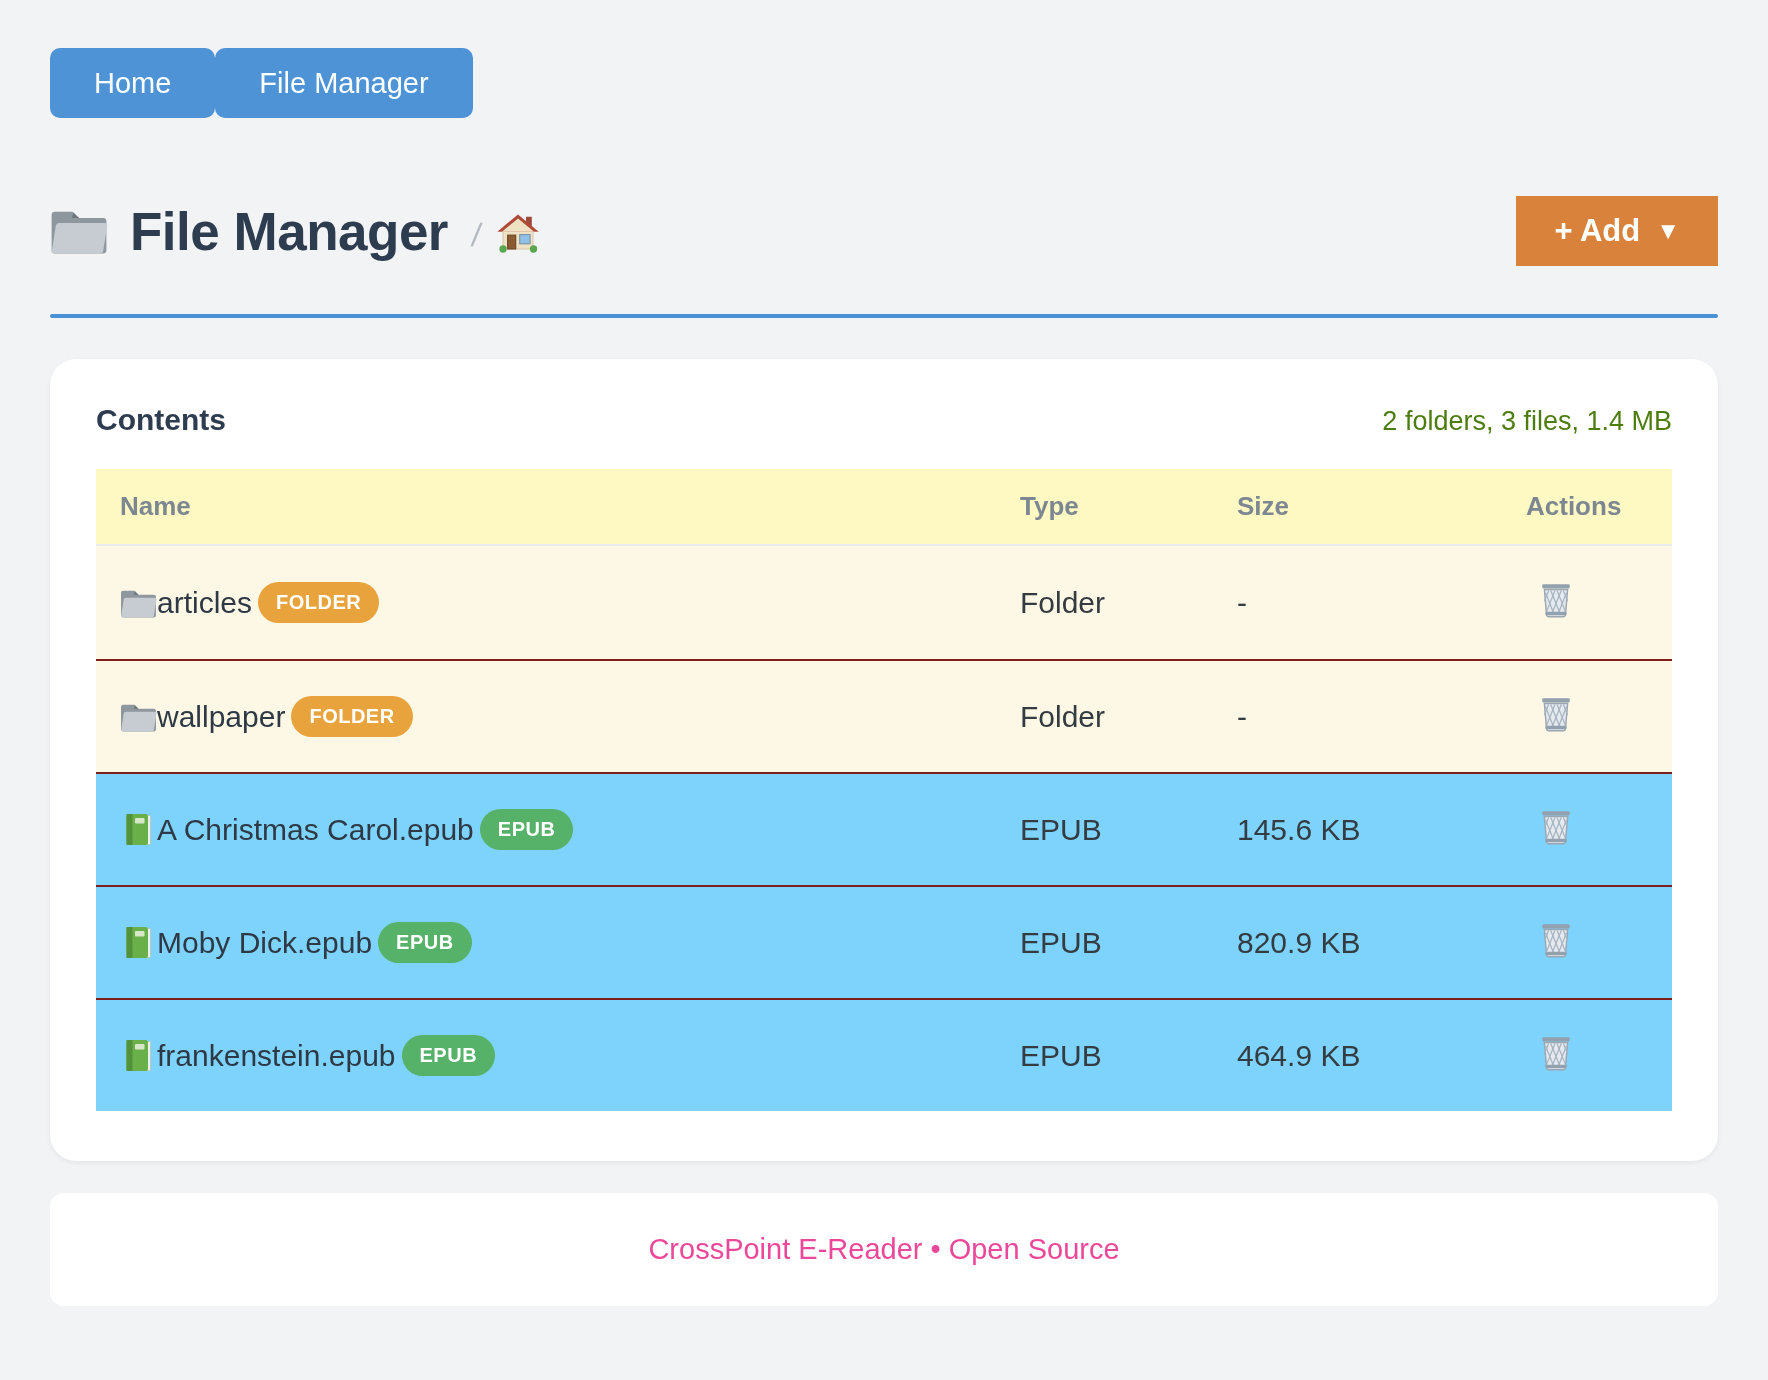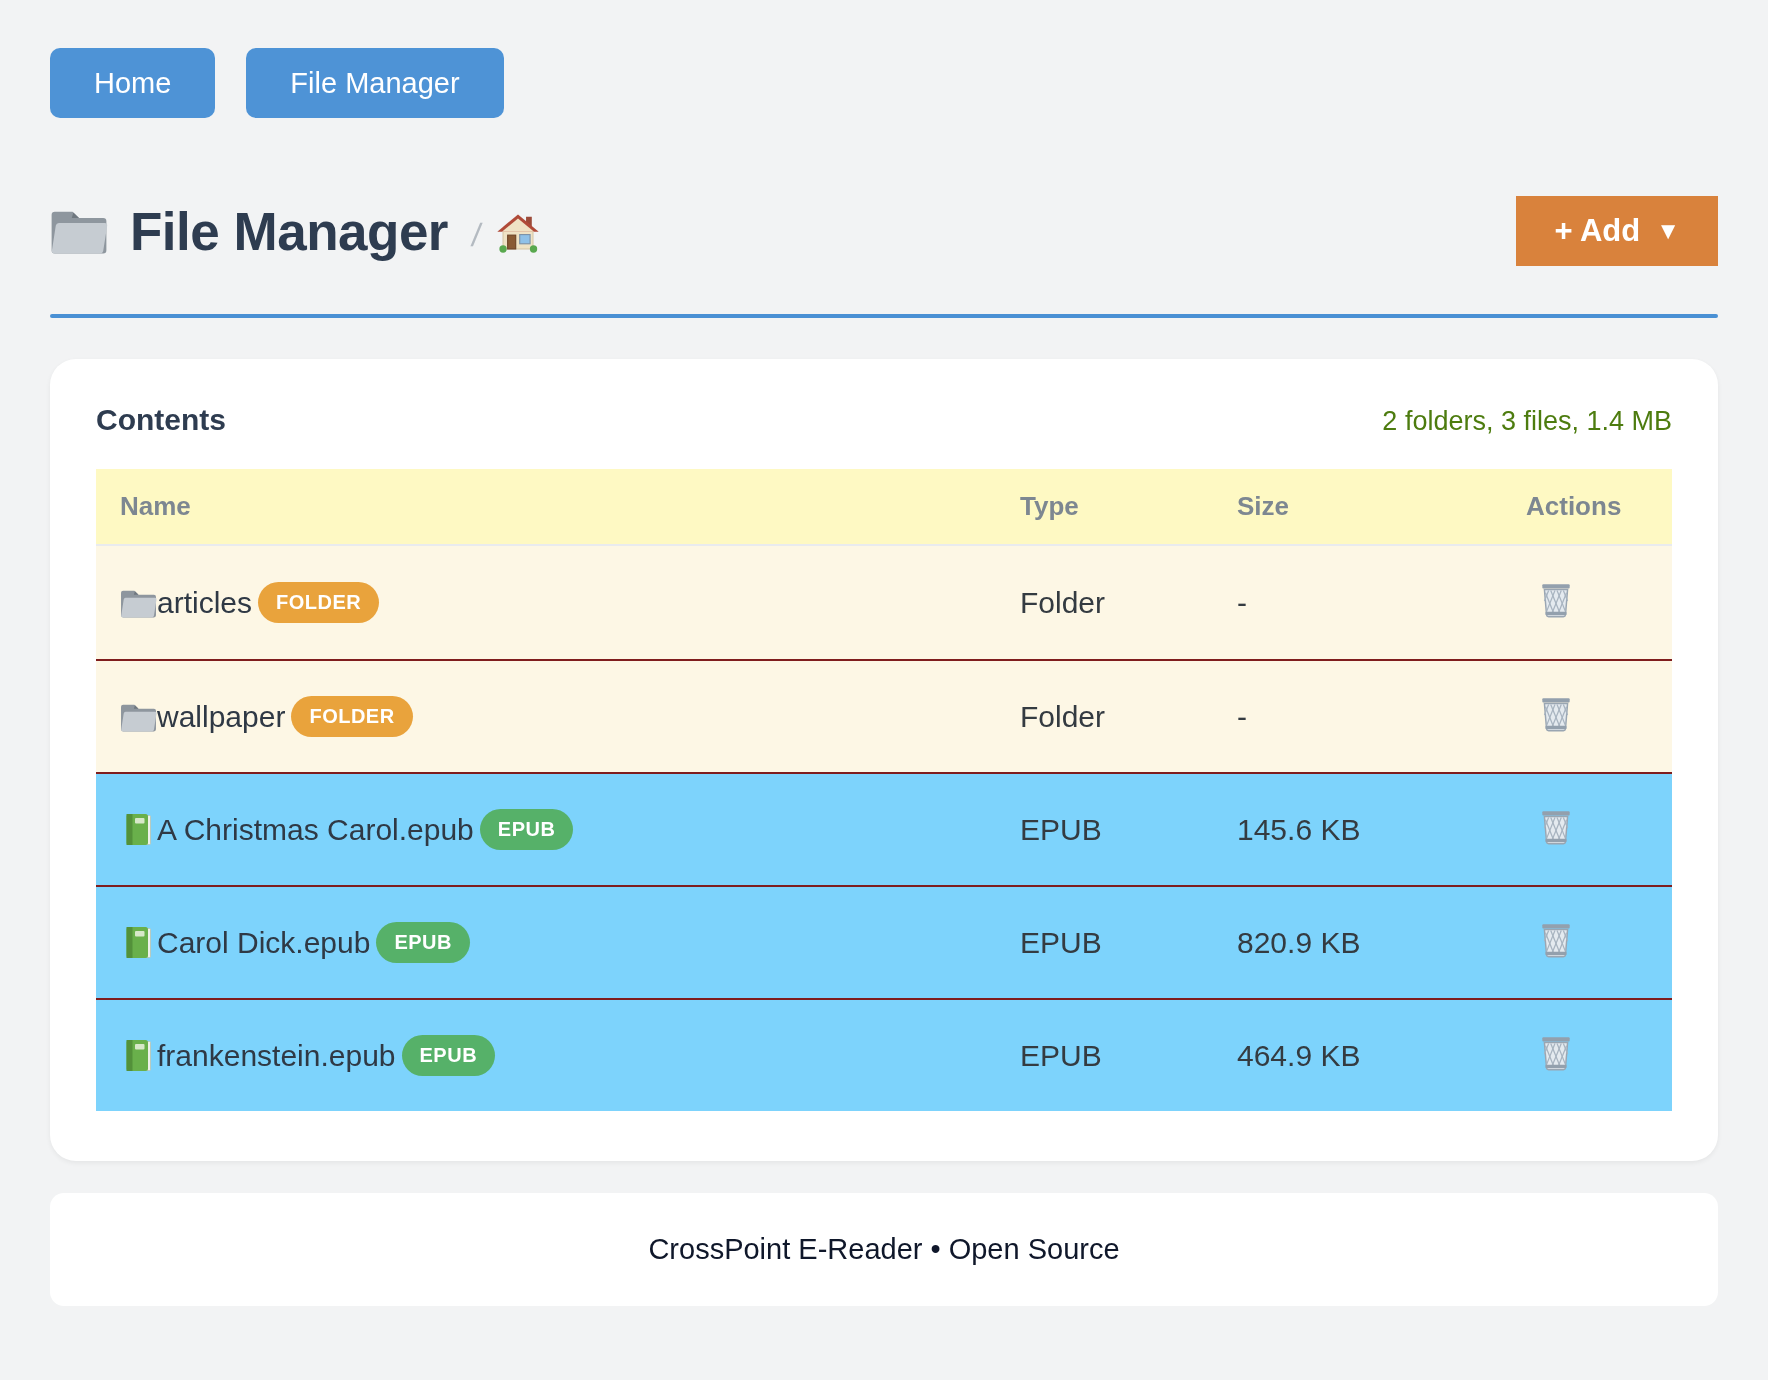--- a/index.html
+++ b/index.html
@@ -6,21 +6,21 @@
   html, body { width: 1768px; height: 1380px; }
   body {
     background: #f2f3f4;
     font-family: "Liberation Sans", "DejaVu Sans", sans-serif;
     color: #2e3c50;
     overflow: hidden;
   }
   .page { width: 1768px; height: 1380px; padding: 48px 50px 0 50px; }
 
   
-  .nav-buttons { display: flex; gap: 31px; }
+  .nav-buttons { display: flex; }
   .nav-btn {
     background: #4e93d6; color: #ffffff; border: none; cursor: pointer;
     height: 70px; padding: 0 44px; border-radius: 10px;
     font-family: inherit; font-size: 29px; font-weight: 400;
   }
 
   
   .page-header { margin-top: 78px; display: flex; justify-content: space-between; align-items: center; }
   .title-wrap { display: flex; align-items: center; }
   .title-icon { width: 58px; height: 50px; margin-right: 22px; flex: none; }
@@ -71,21 +71,21 @@
   .tr.folder .badge { background: #e9a33c; }
   .tr.epub .badge { background: #56b169; }
   .trash-btn { background: none; border: none; cursor: pointer; padding: 0; margin-left: 12px; display: inline-flex; }
   .trash-btn svg { width: 36px; height: 40px; }
 
   
   .footer-card {
     margin-top: 32px; background: #ffffff; border-radius: 14px; height: 113px;
     display: flex; align-items: center; justify-content: center;
   }
-  .footer-text { font-size: 29px; color: #0f172a; }
+  .footer-text { font-size: 29px; color: #ec4899; }
 </style>
 </head>
 <body>
 
 <div class="page">
 
   <div class="nav-buttons">
     <button class="nav-btn">Home</button>
     <button class="nav-btn">File Manager</button>
   </div>
@@ -219,21 +219,21 @@
 
   <div class="tr epub">
     <div class="td name">
 
       <svg class="row-icon book" viewBox="0 0 30 34" aria-hidden="true">
         <rect x="22" y="2.5" width="5" height="29" rx="1" fill="#edf1e9" stroke="#b9c4b2" stroke-width="0.8"></rect>
         <rect x="3" y="1" width="21.5" height="31" rx="2.5" fill="#69b04b"></rect>
         <rect x="3" y="1" width="6" height="31" fill="#53913a"></rect>
         <rect x="11.5" y="5" width="9.5" height="5.5" rx="1" fill="#d7e8c9"></rect>
       </svg>
-      <span class="fname">Carol Dick.epub</span>
+      <span class="fname">Moby Dick.epub</span>
       <span class="badge">EPUB</span>
     </div>
     <div class="td">EPUB</div>
     <div class="td">820.9 KB</div>
     <div class="td actions">
       <button class="trash-btn" aria-label="delete">
         <svg viewBox="0 0 34 38" aria-hidden="true">
           <rect x="4" y="5" width="26" height="4" rx="1" fill="#93a0ad"></rect>
           <path d="M6 10 h22 l-2 24 a2 2 0 0 1 -2 1.8 H10 a2 2 0 0 1 -2 -1.8 z" fill="#e4eaef" stroke="#9aa6b2" stroke-width="1.4"></path>
           <g stroke="#a8b4c0" stroke-width="1.2">

